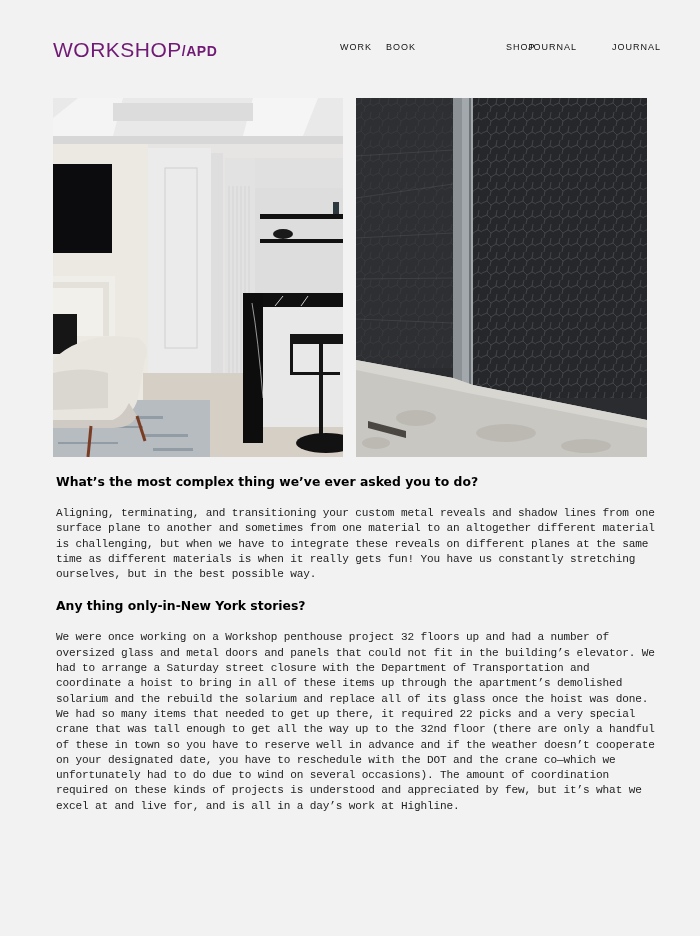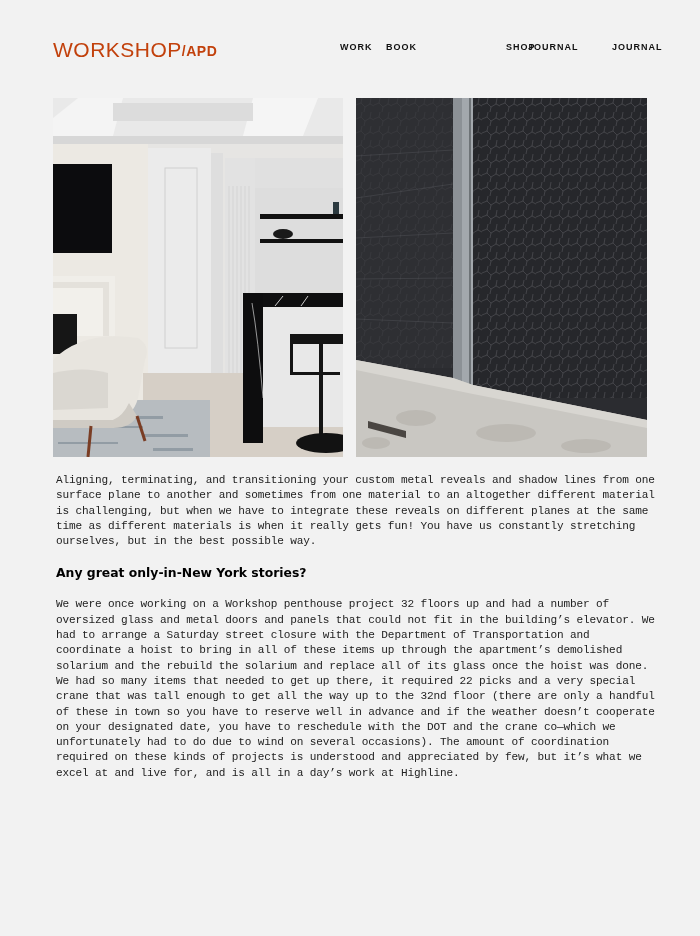--- a/index.html
+++ b/index.html
@@ -1,22 +1,22 @@
 <!DOCTYPE html>
 <html><head>
 <meta charset="utf-8">
 <style>
   * { box-sizing: border-box; margin: 0; padding: 0; }
   html, body { width: 700px; height: 936px; background: #f2f2f2; overflow: hidden; }
   body { font-family: "DejaVu Sans", sans-serif; color: #111; position: relative; }
 
   .header { position: absolute; top: 0; left: 0; width: 700px; height: 90px; }
-  .logo { position: absolute; left: 53px; top: 38px; font-family: "Liberation Sans", sans-serif; font-weight: 400; font-size: 21px; letter-spacing: 0.5px; color: #c2410c; line-height: 24px; text-decoration: none; white-space: nowrap; }
+  .logo { position: absolute; left: 53px; top: 38px; font-family: "Liberation Sans", sans-serif; font-weight: 400; font-size: 21px; letter-spacing: 0.5px; color: #701a75; line-height: 24px; text-decoration: none; white-space: nowrap; }
   .logo .slash { font-size: 14px; font-weight: 700; vertical-align: top; position: relative; top: 1px; letter-spacing: 0.5px; }
-  .nav-link { position: absolute; top: 41px; font-family: "Liberation Sans", sans-serif; font-weight: 700; font-size: 9px; letter-spacing: 1px; color: #111; text-decoration: none; line-height: 12px; }
+  .nav-link { position: absolute; top: 41px; font-family: "Liberation Sans", sans-serif; font-weight: 400; font-size: 9px; letter-spacing: 1px; color: #111; text-decoration: none; line-height: 12px; }
 
   .images { position: absolute; top: 98px; left: 53px; width: 594px; height: 359px; }
   .photo { position: absolute; top: 0; height: 359px; overflow: hidden; }
   .photo-left { left: 0; width: 290px; background: #e9e8e6; }
   .photo-right { left: 303px; width: 291px; background: #2a2b2e; }
   .photo svg { display: block; width: 100%; height: 100%; }
 
   .content { position: absolute; left: 56px; top: 473px; width: 600px; }
   .qa-heading { font-family: "DejaVu Sans", sans-serif; font-weight: 700; font-size: 12.4px; line-height: 18px; color: #000; margin-bottom: 15px; }
   .qa-body { font-family: Liberation Mono, monospace; font-size: 11.1px; line-height: 15.3px; color: #222; letter-spacing: -0.15px; margin-bottom: 15px; }
@@ -134,16 +134,17 @@
           <ellipse cx="150" cy="335" rx="30" ry="9"></ellipse>
         <ellipse cx="230" cy="348" rx="25" ry="7"></ellipse>
           <ellipse cx="20" cy="345" rx="14" ry="6"></ellipse>
       </g>
       <polygon points="12,323 50,333 50,340 12,330" fill="#4a4642"></polygon>
     </svg>
   </div>
 </div>
 
 <div class="content">
+  <h2 class="qa-heading">What’s the most complex thing we’ve ever asked you to do?</h2>
   <p class="qa-body">Aligning, terminating, and transitioning your custom metal reveals and shadow lines from one surface plane to another and sometimes from one material to an altogether different material is challenging, but when we have to integrate these reveals on different planes at the same time as different materials is when it really gets fun!  You have us constantly stretching ourselves, but in the best possible way.</p>
-  <h2 class="qa-heading">Any great only-in-New York stories?</h2>
+  <h2 class="qa-heading">Any thing only-in-New York stories?</h2>
   <p class="qa-body">We were once working on a Workshop penthouse project 32 floors up  and had a number of oversized glass and metal doors and panels that could not fit in the building’s elevator.  We had to arrange a Saturday street closure with the Department of Transportation and coordinate a hoist to bring in all of these items up through the apartment’s demolished solarium and the rebuild the solarium and replace all of its glass once the hoist was done.  We had so many items that needed to get up there, it required 22 picks and a very special crane that was tall enough to get all the way up to the 32nd floor (there are only a handful of these in town so you have to reserve well in advance and if the weather doesn’t cooperate on your designated date, you have to reschedule with the DOT and the crane co—which we unfortunately had to do due to wind on several occasions).  The amount of coordination required on these kinds of projects is understood and appreciated by few, but it’s what we excel at and live for, and is all in a day’s work at Highline.</p>
 </div>
 
 </body></html>

